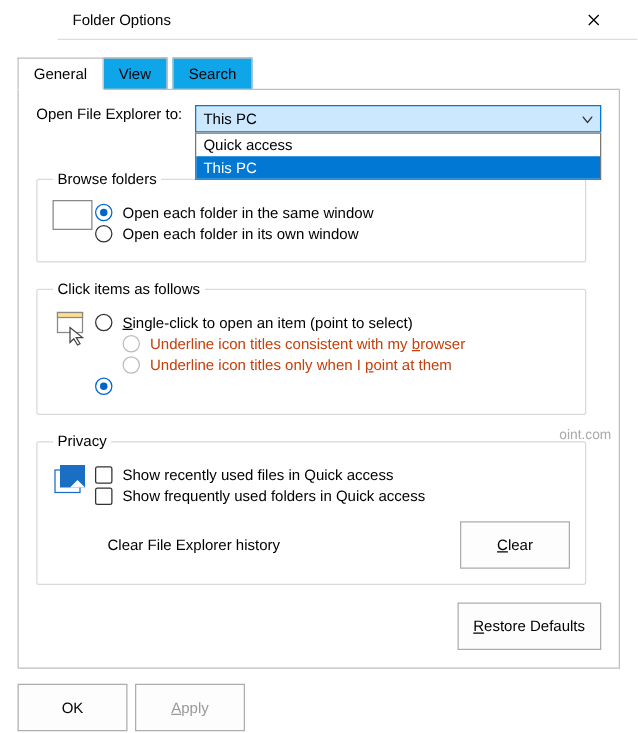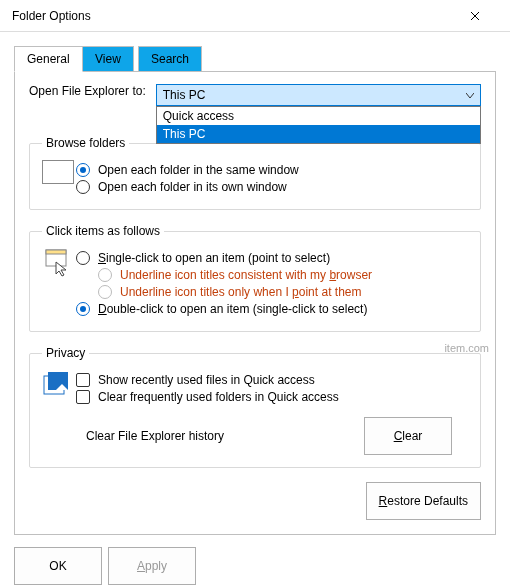--- a/index.html
+++ b/index.html
@@ -1,38 +1,38 @@
 <!DOCTYPE html>
 <html><head>
 <meta charset="utf-8">
 <style>
   * { box-sizing: border-box; font-family: "Segoe UI", Tahoma, sans-serif; }
   body { margin:0; background:#fff; width:510px; height:586px; overflow:hidden; font-size:12px; color:#000; }
-  .titlebar { height:32px; background:#fff; border-bottom:1px solid #ddd; display:flex; align-items:center; justify-content:space-between; padding:0 12px 0 12px; }
+  .titlebar { height:32px; background:#fff; border-bottom:1px solid #ddd; display:flex; align-items:center; justify-content:space-between; padding:0 12px 0 12px;margin-left:46px; }
   .titlebar .title { font-size:12px; }
   .titlebar .close { width:46px; height:32px; display:flex; align-items:center; justify-content:center; cursor:pointer; }
   .titlebar .close svg { width:10px; height:10px; }
   .content { padding:14px 14px 12px 14px; }
   .tabs { position:relative; height:26px; }
   .tab { position:absolute; top:0; height:26px; line-height:24px; padding:0 12px; font-size:12px; border:1px solid #bfbfbf; background:#fff; cursor:pointer; }
   .tab.active { border-bottom:1px solid #fff; z-index:2; }
   .tab:not(.active){ background:#0ea5e9; }
   .tab-general { left:0; }
   .tab-view { left:68px; }
   .tab-search { left:124px; }
   .tab-body { border:1px solid #bfbfbf; margin-top:-1px; padding:12px 14px 14px 14px; position:relative; }
   .row { display:flex; align-items:flex-start; gap:10px; margin-bottom:4px; }
   .label { font-size:12px; }
   .select { flex:1; position:relative; }
   .select-box { border:1px solid #0078d4; background:#cce8ff; height:22px; display:flex; align-items:center; padding:0 6px; font-size:12px; cursor:pointer; }
   .select-box .chev { margin-left:auto; }
   .dropdown { position:absolute; left:0; top:22px; right:0; background:#fff; border:1px solid #767676; z-index:50; }
   .dropdown .opt { height:18px; line-height:18px; padding:0 6px; font-size:12px; cursor:pointer; }
   .dropdown .opt.sel { background:#0078d4; color:#fff; }
-  fieldset { border:1px solid #d9d9d9; border-radius:2px; margin:4px 0 14px 0; padding:10px 28px 12px 12px; }
+  fieldset { border:1px solid #d9d9d9; border-radius:2px; margin:4px 12px 14px 0; padding:10px 12px 12px 12px; }
   legend { font-size:12px; padding:0 4px; }
   .fs-row { display:flex; align-items:flex-start; }
   .icon-box { width:34px; flex-shrink:0; }
   .opts { flex:1; }
   .radio-row, .cb-row { display:flex; align-items:center; gap:8px; margin:3px 0; }
   .radio, .checkbox { width:14px; height:14px; border:1.5px solid #333; border-radius:50%; background:#fff; display:inline-flex; align-items:center; justify-content:center; cursor:pointer; flex-shrink:0; }
   .radio.checked::after { content:""; width:6px; height:6px; background:#0066cc; border-radius:50%; }
   .radio.checked { border-color:#0066cc; }
   .radio.disabled { border-color:#bbb; }
   .checkbox { border-radius:2px; }
@@ -122,21 +122,20 @@
           <div class="radio-row indent">
             <span class="radio disabled"></span>
             <span class="disabled-text">Underline icon titles consistent with my <u>b</u>rowser</span>
           </div>
           <div class="radio-row indent">
             <span class="radio disabled"></span>
             <span class="disabled-text">Underline icon titles only when I <u>p</u>oint at them</span>
           </div>
           <div class="radio-row">
             <span class="radio checked"></span>
-            <span><u>D</u>ouble-click to open an item (single-click to select)</span>
           </div>
         </div>
       </div>
     </fieldset>
 
     <fieldset>
       <legend>Privacy</legend>
       <div class="fs-row">
         <div class="icon-box">
           <svg width="32" height="28" viewBox="0 0 32 28">
@@ -145,35 +144,35 @@
               <polygon points="20,14 26,20 14,20" fill="#fff"></polygon>
             </svg>
         </div>
         <div class="opts">
           <div class="cb-row">
             <span class="checkbox"></span>
             <span>Show recently used files in Quick access</span>
           </div>
           <div class="cb-row">
             <span class="checkbox"></span>
-            <span>Clear frequently used folders in Quick access</span>
+            <span>Show frequently used folders in Quick access</span>
           </div>
         </div>
       </div>
       <div class="privacy-bottom">
         <span>Clear File Explorer history</span>
         <span style="flex:1"></span>
         <button class="btn"><u>C</u>lear</button>
       </div>
     </fieldset>
 
     <div class="footer-btns">
       <button class="btn"><u>R</u>estore Defaults</button>
     </div>
 
-    <span class="watermark">item.com</span>
+    <span class="watermark">oint.com</span>
   </div>
 </div>
 
 <div class="outer-footer">
   <button class="btn">OK</button>
   <button class="btn disabled"><u>A</u>pply</button>
 </div>
 
 </body></html>

